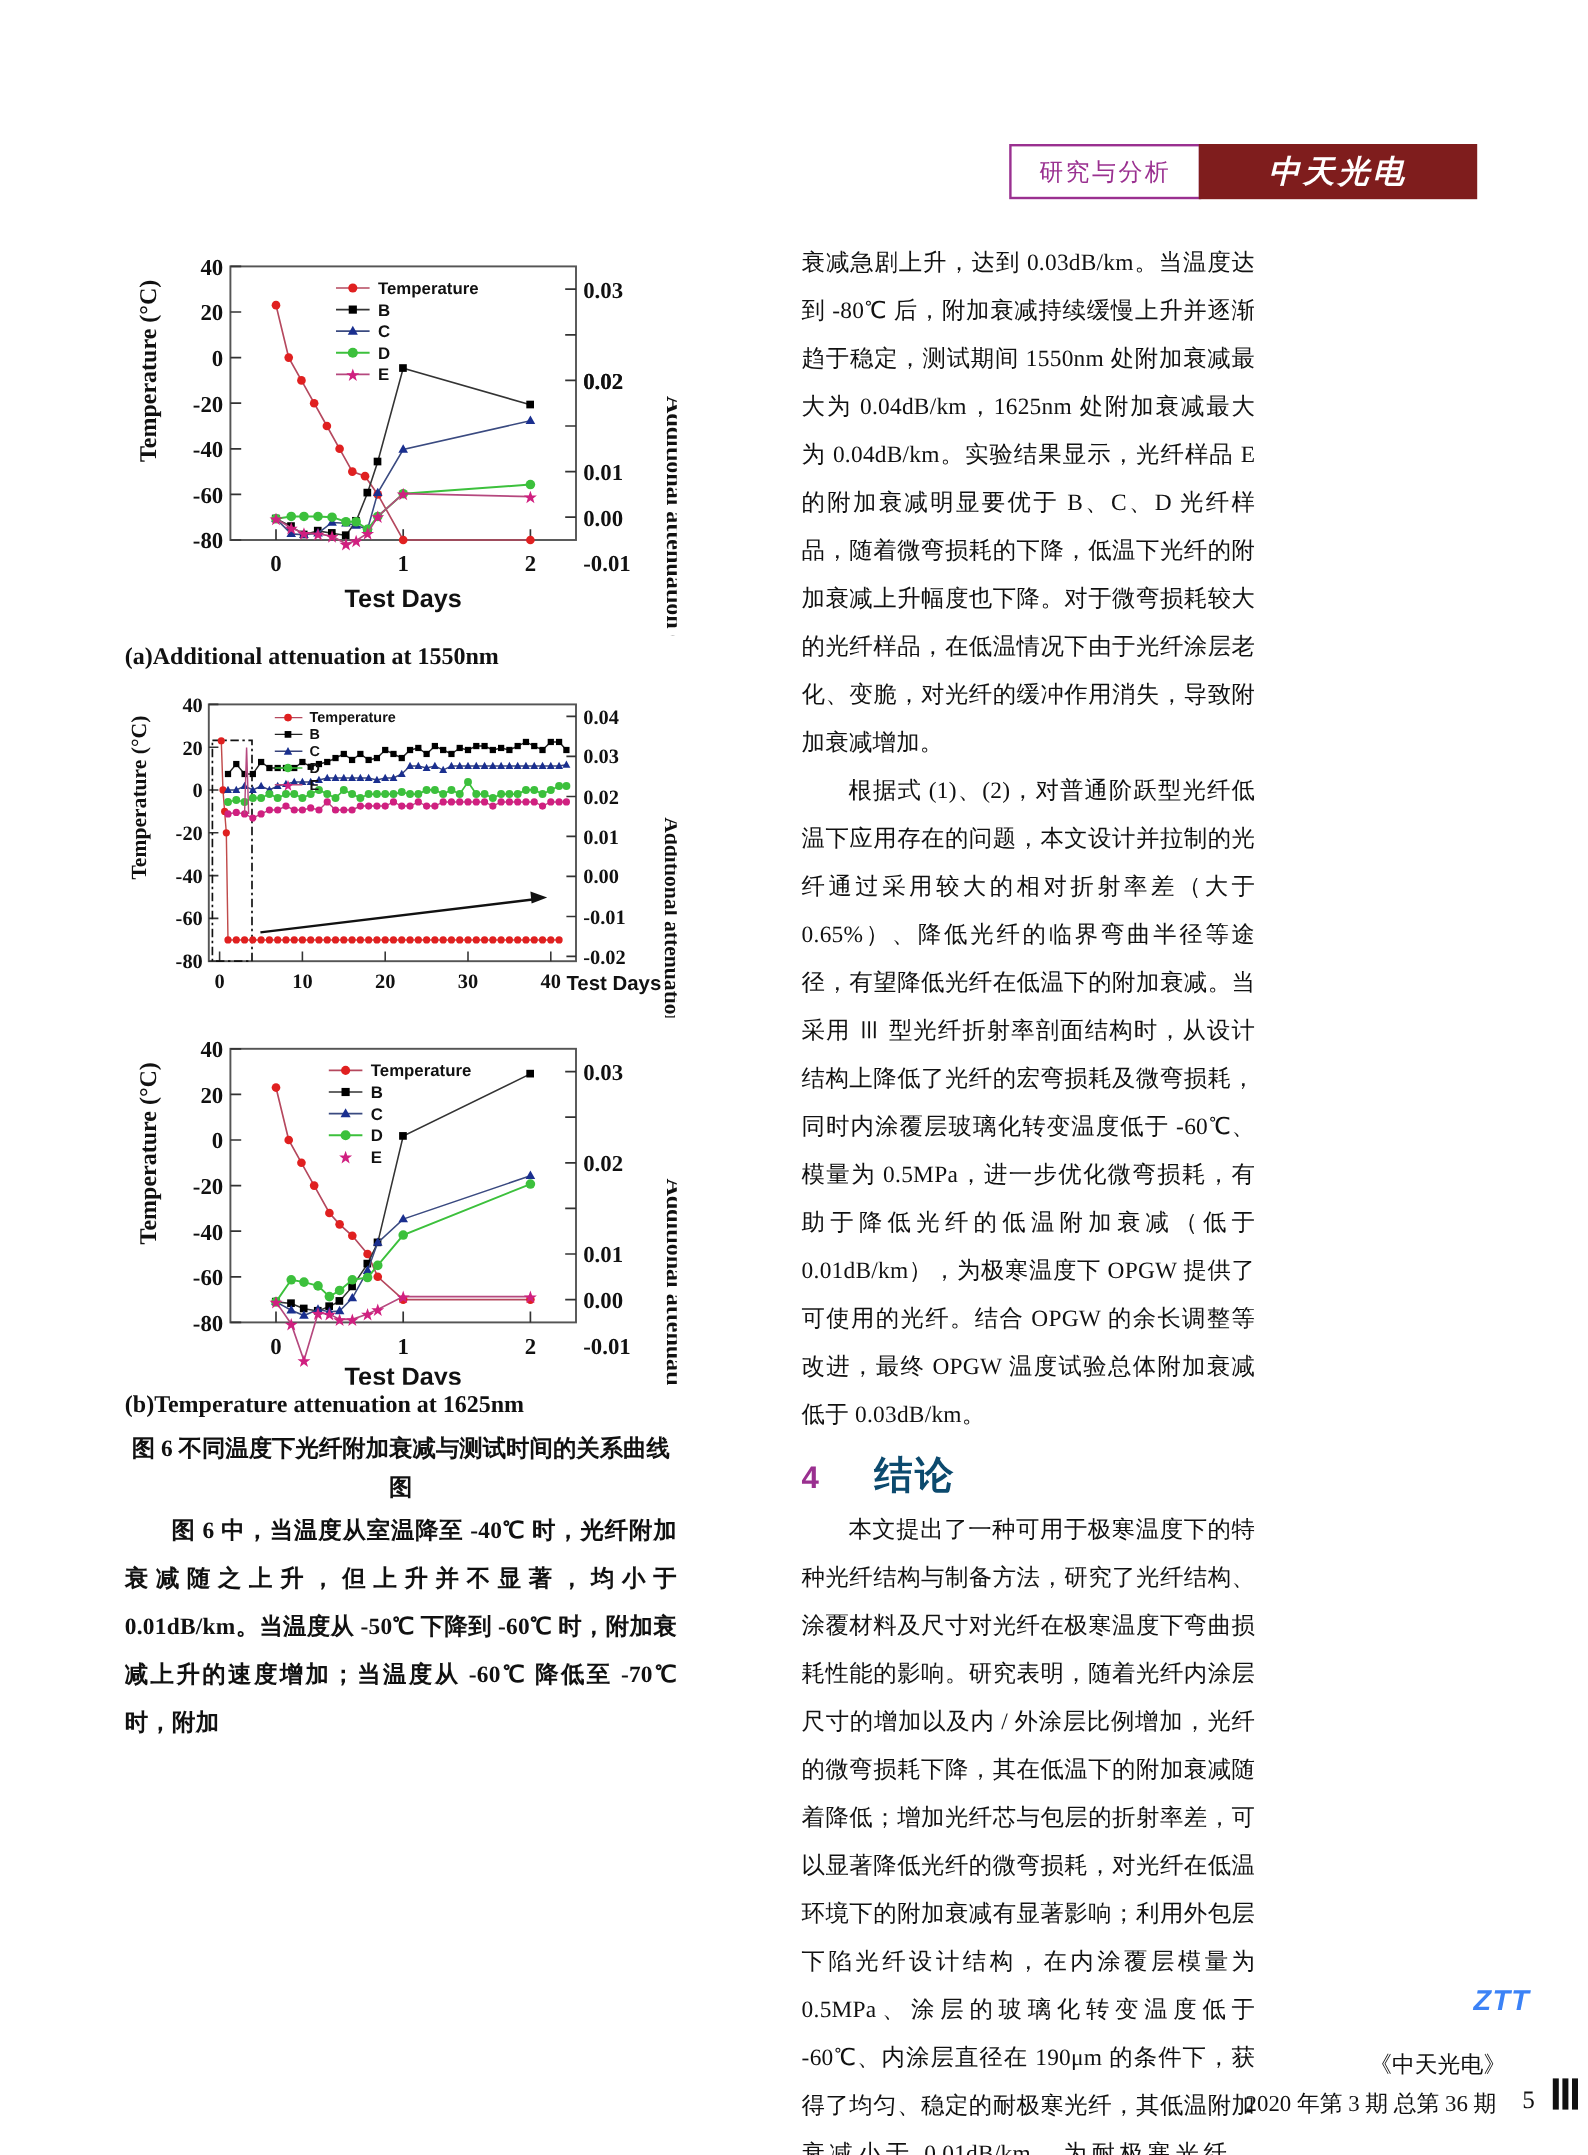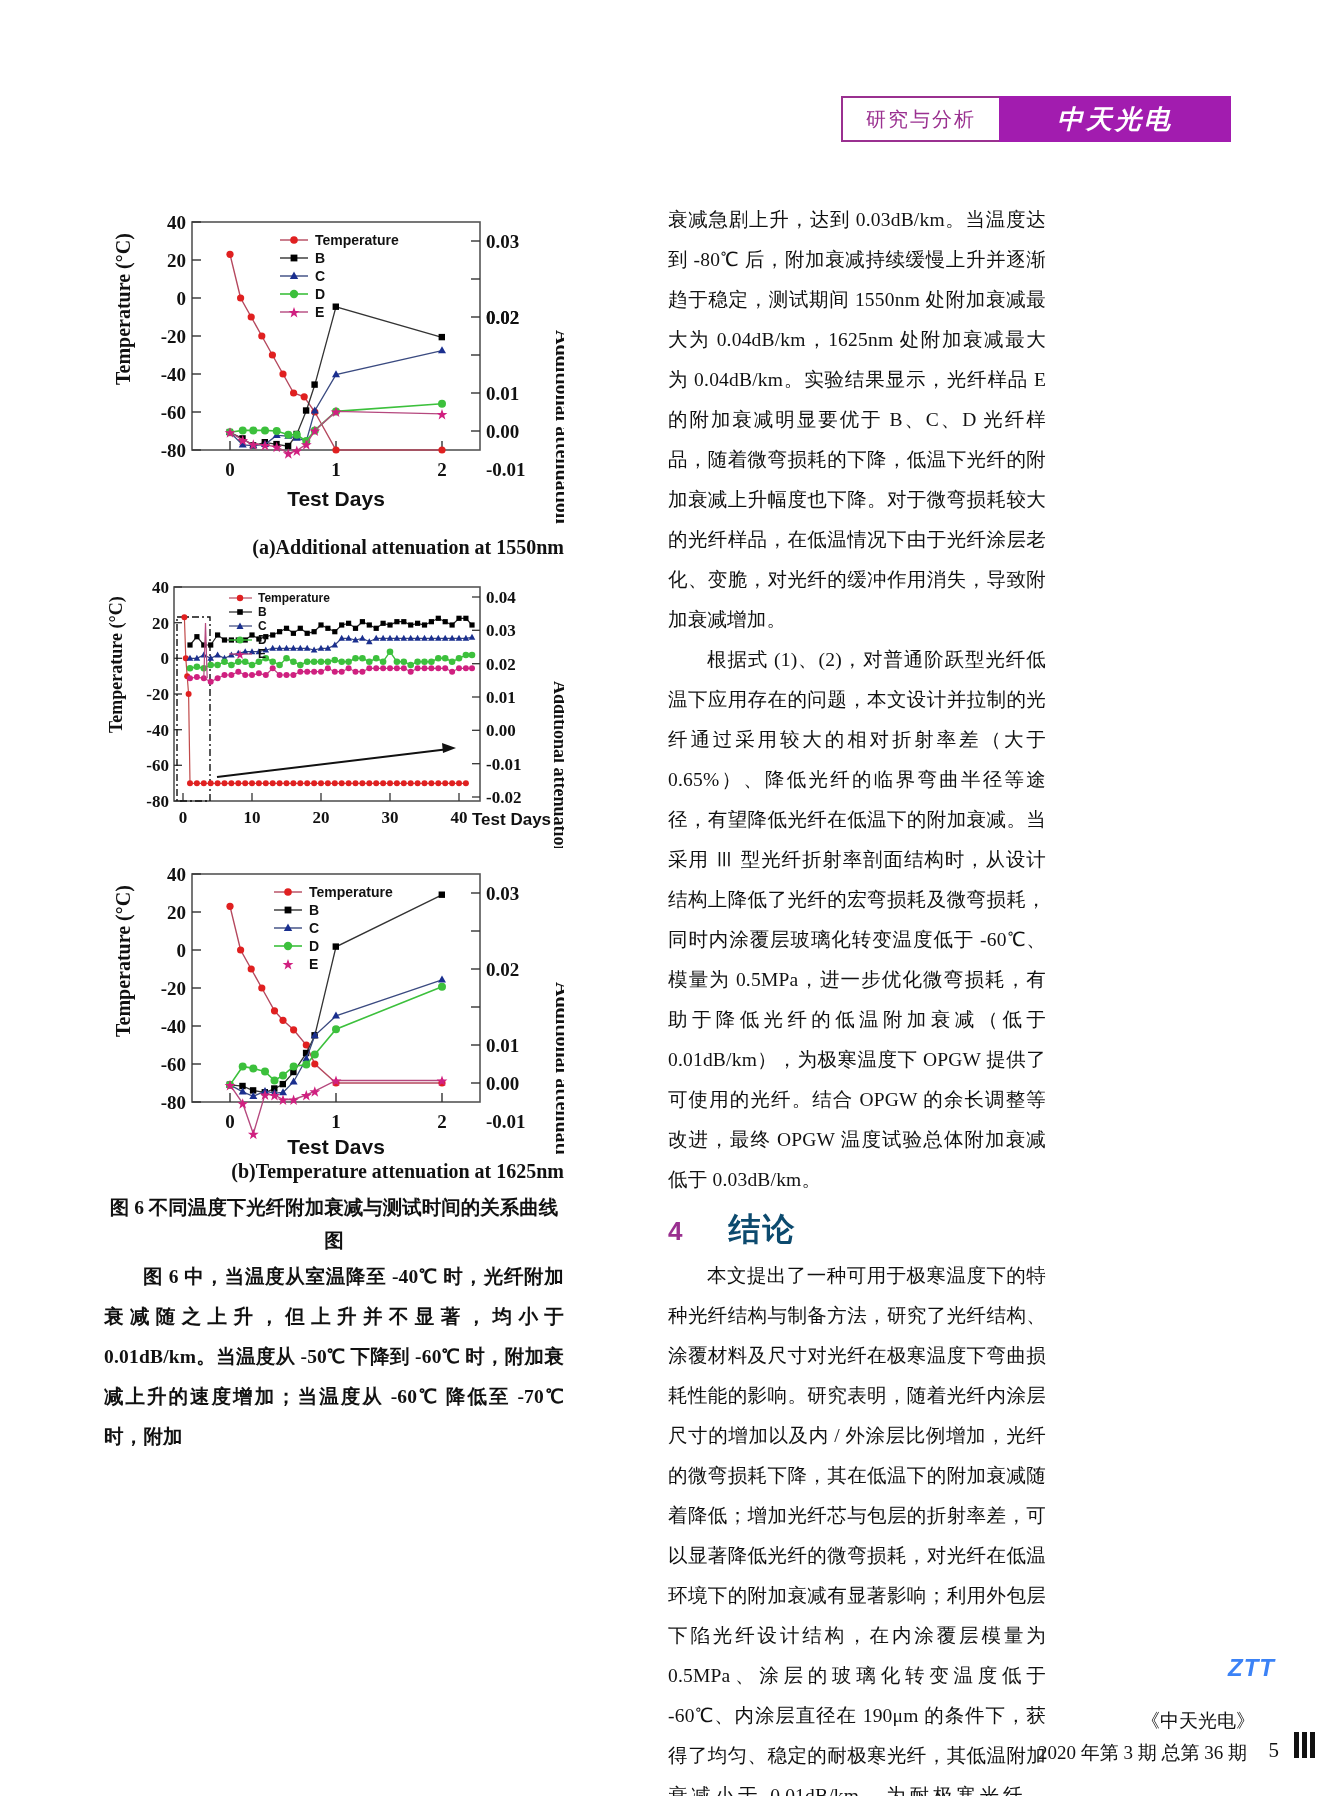--- a/index.html
+++ b/index.html
@@ -7,37 +7,37 @@
     width:1323px;height:1796px;
     background:#ffffff;
     font-family:"Liberation Serif", serif;
     position:relative;
     overflow:hidden;
   }
   .page{position:absolute;inset:0;}
 
   
   .header{
-    position:absolute;left:0;top:96px;width:1271px;height:48px;
+    position:absolute;left:0;top:120px;width:1271px;height:48px;
   }
   .hdr-badge{
     position:absolute;right:270px;top:0;
     width:160px;height:46px;
     border:2px solid #9a3090;
     box-sizing:border-box;
     display:flex;align-items:center;justify-content:center;
     color:#9a3090;
     font-family:"Liberation Sans", sans-serif;
     font-size:20px;letter-spacing:2px;
     background:#fff;
   }
   .hdr-bar{
     position:absolute;right:40px;top:0;
     width:232px;height:46px;
-    background:#a21caf;
+    background:#7f1d1d;
     display:flex;align-items:center;justify-content:center;
   }
   .hdr-logo{
     color:#ffffff;font-size:26px;font-weight:bold;letter-spacing:3px;
     font-family:"Liberation Serif", serif;
     font-style:italic;
   }
 
   
   .col-left{
@@ -59,21 +59,21 @@
   .sec-head{
     display:flex;align-items:baseline;gap:10px;
     margin:8px 0 4px 0;
   }
   .sec-num{color:#9a3090;font-size:26px;font-weight:bold;font-family:"Liberation Sans",sans-serif;}
   .sec-title{color:#0c4a6e;font-size:32px;font-weight:bold;letter-spacing:2px;margin-left:36px;}
 
   
   .chart-wrap{position:relative;}
   .cap{
-    text-align:right;font-size:20px;color:#111;margin-top:6px;
+    text-align:left;font-size:20px;color:#111;margin-top:6px;
     font-family:"Liberation Serif", serif;
   }
   .fig-cap{
     font-size:19.5px;line-height:33px;text-align:center;color:#111;
   }
 
   svg{display:block;}
   .ax-txt{font-family:"Liberation Serif", serif;fill:#111;}
   .ax-sans{font-family:"Liberation Sans", sans-serif;fill:#111;}
 

